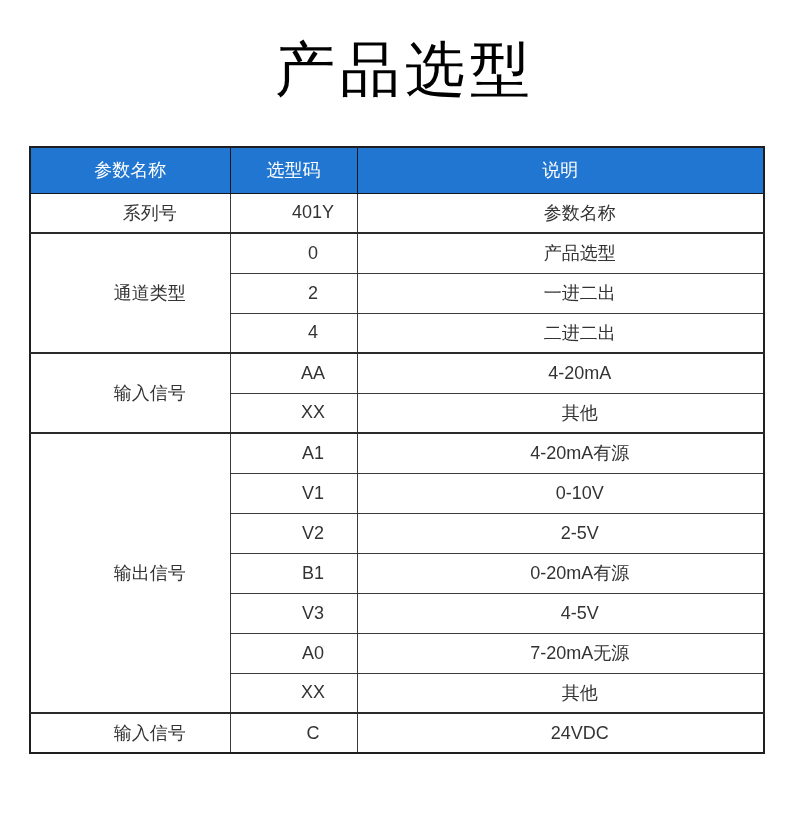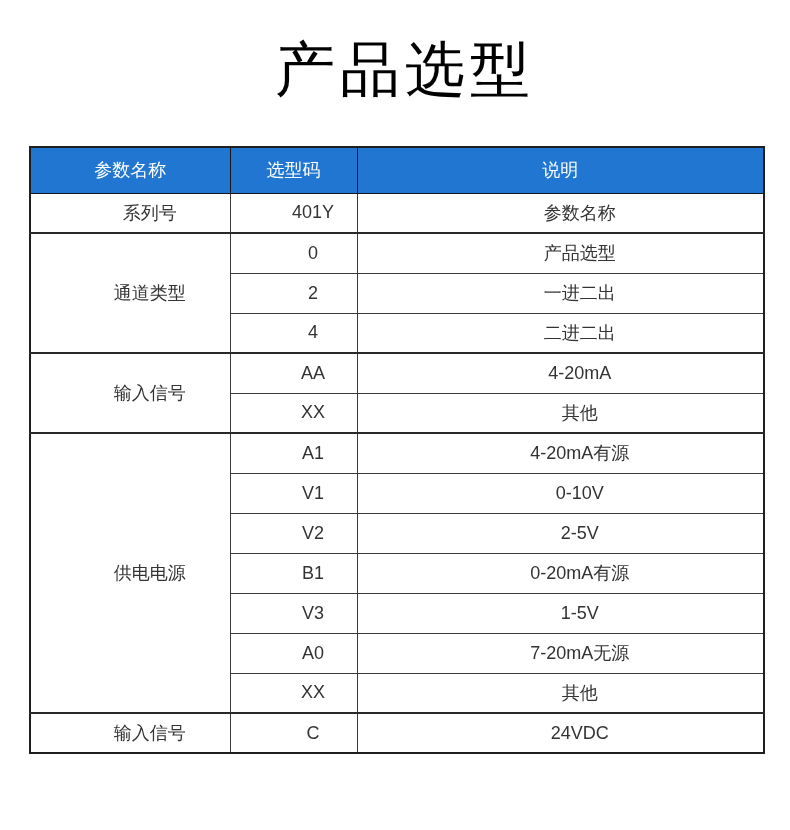--- a/index.html
+++ b/index.html
@@ -114,39 +114,39 @@
       <td rowspan="2">输入信号</td>
       <td>AA</td>
       <td>4-20mA</td>
     </tr>
     <tr>
       <td>XX</td>
       <td>其他</td>
     </tr>
 
     <tr class="group-start">
-      <td rowspan="7">供电电源</td>
+      <td rowspan="7">输出信号</td>
       <td>A1</td>
       <td>4-20mA有源</td>
     </tr>
     <tr>
       <td>V1</td>
       <td>0-10V</td>
     </tr>
     <tr>
       <td>V2</td>
       <td>2-5V</td>
     </tr>
     <tr>
       <td>B1</td>
       <td>0-20mA有源</td>
     </tr>
     <tr>
       <td>V3</td>
-      <td>1-5V</td>
+      <td>4-5V</td>
     </tr>
     <tr>
       <td>A0</td>
       <td>7-20mA无源</td>
     </tr>
     <tr>
       <td>XX</td>
       <td>其他</td>
     </tr>
 

